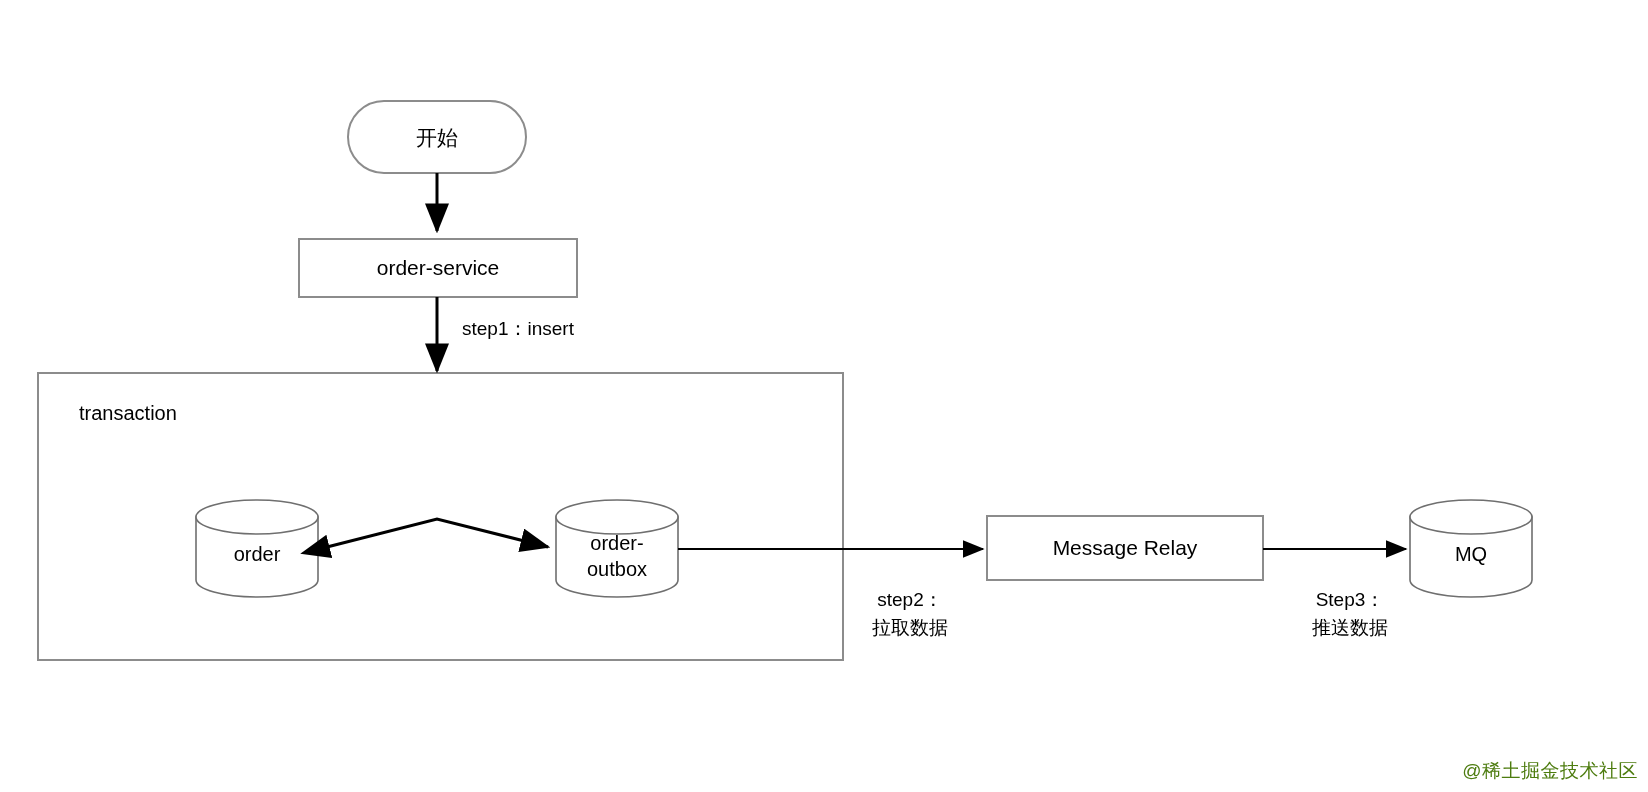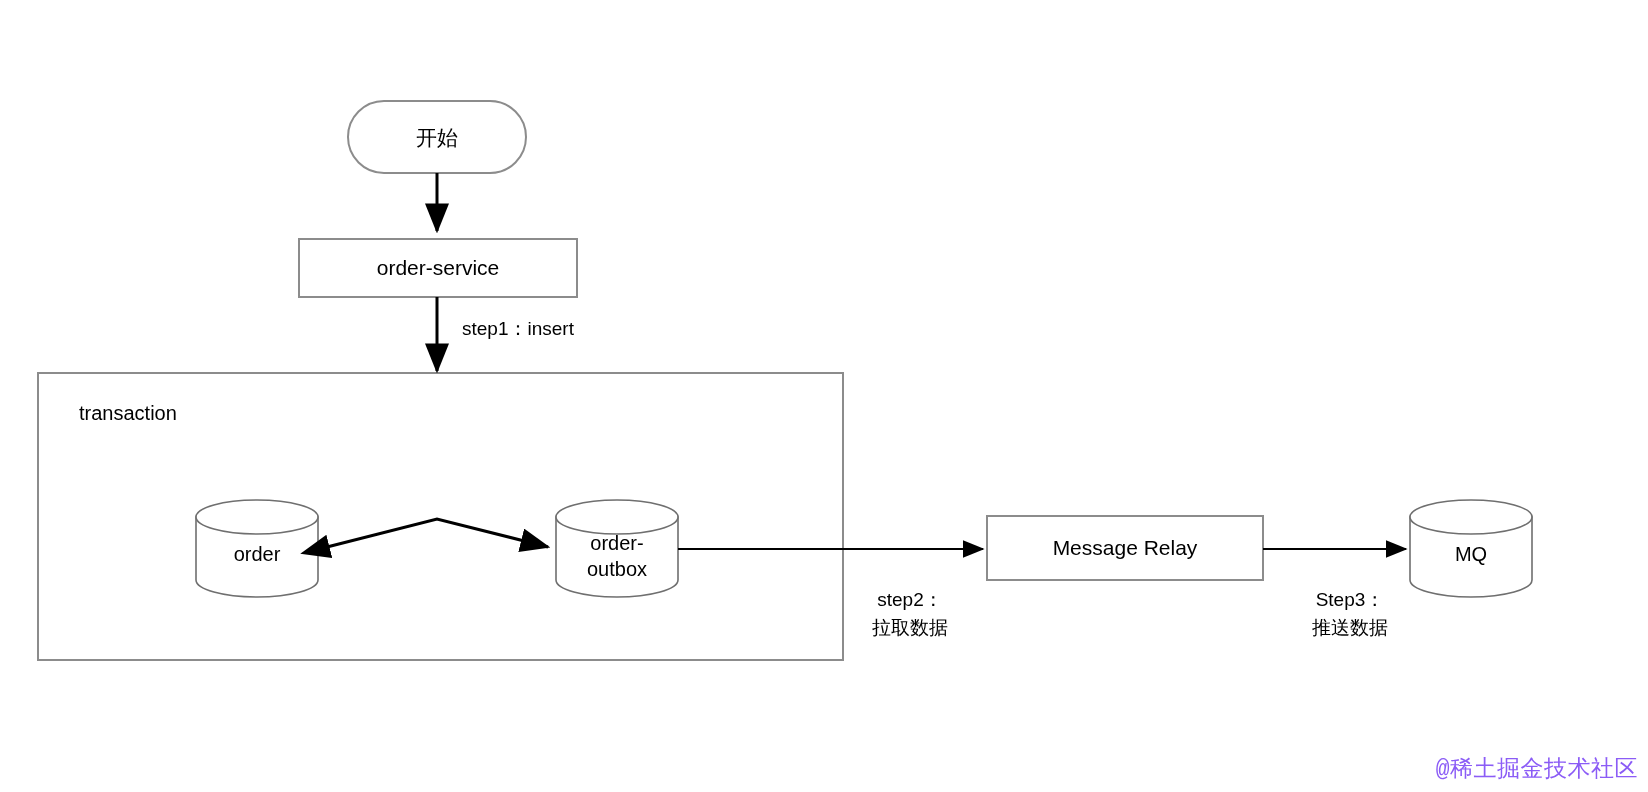--- a/index.html
+++ b/index.html
@@ -79,23 +79,23 @@
     font-family: "Liberation Sans", "DejaVu Sans", sans-serif;
     font-size: 20px;
     fill: #000000;
     text-anchor: start;
     dominant-baseline: middle;
   }
   .watermark-text {
     position: absolute;
     right: 10px;
     bottom: 8px;
-    font-family: Liberation Mono, monospace;
-    font-size: 23px;
-    color: #8b5cf6;
+    font-family: Liberation Sans, sans-serif;
+    font-size: 19px;
+    color: #4d7c0f;
     letter-spacing: 0.5px;
     white-space: nowrap;
     user-select: none;
   }
 </style>
 </head>
 <body>
 
 <div id="canvas">
 

